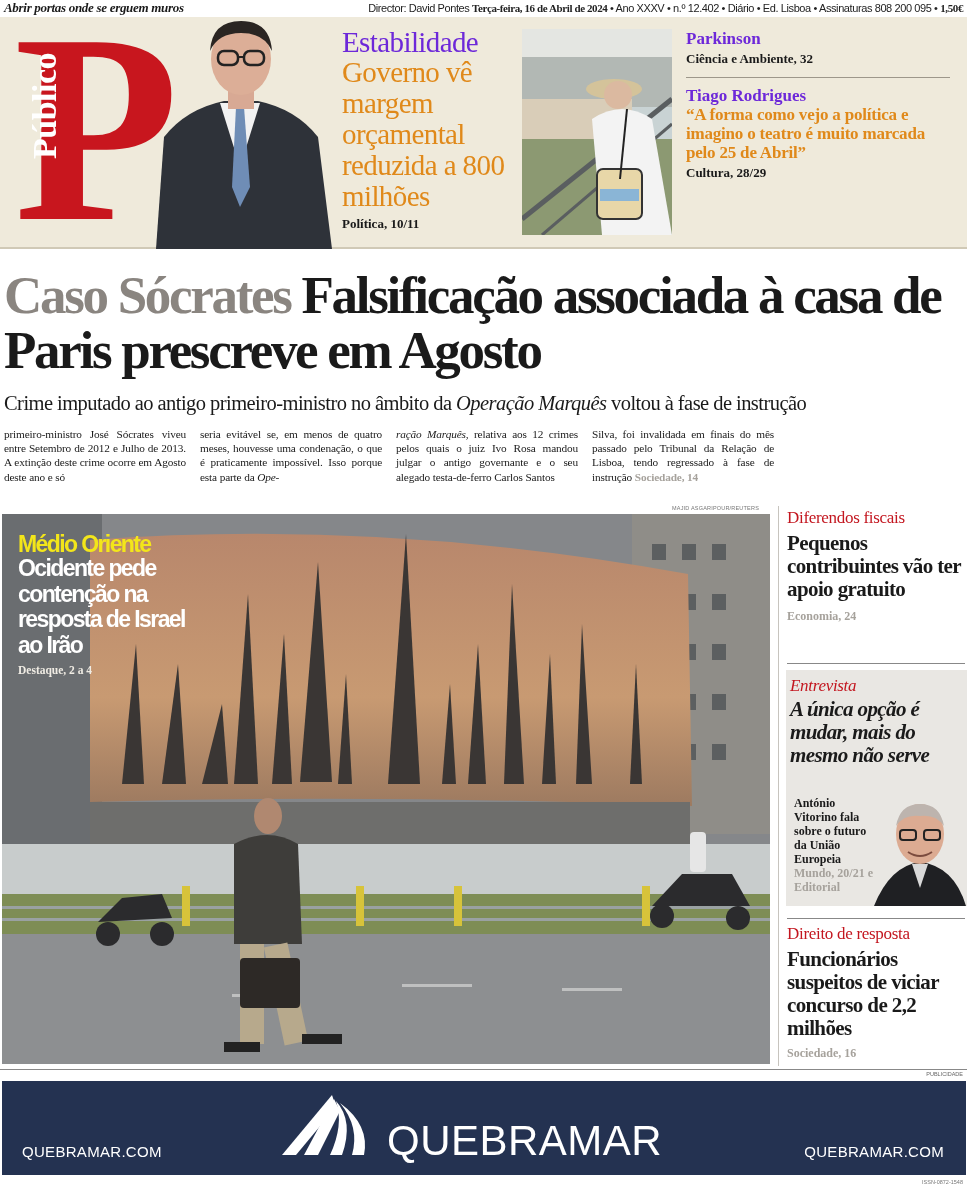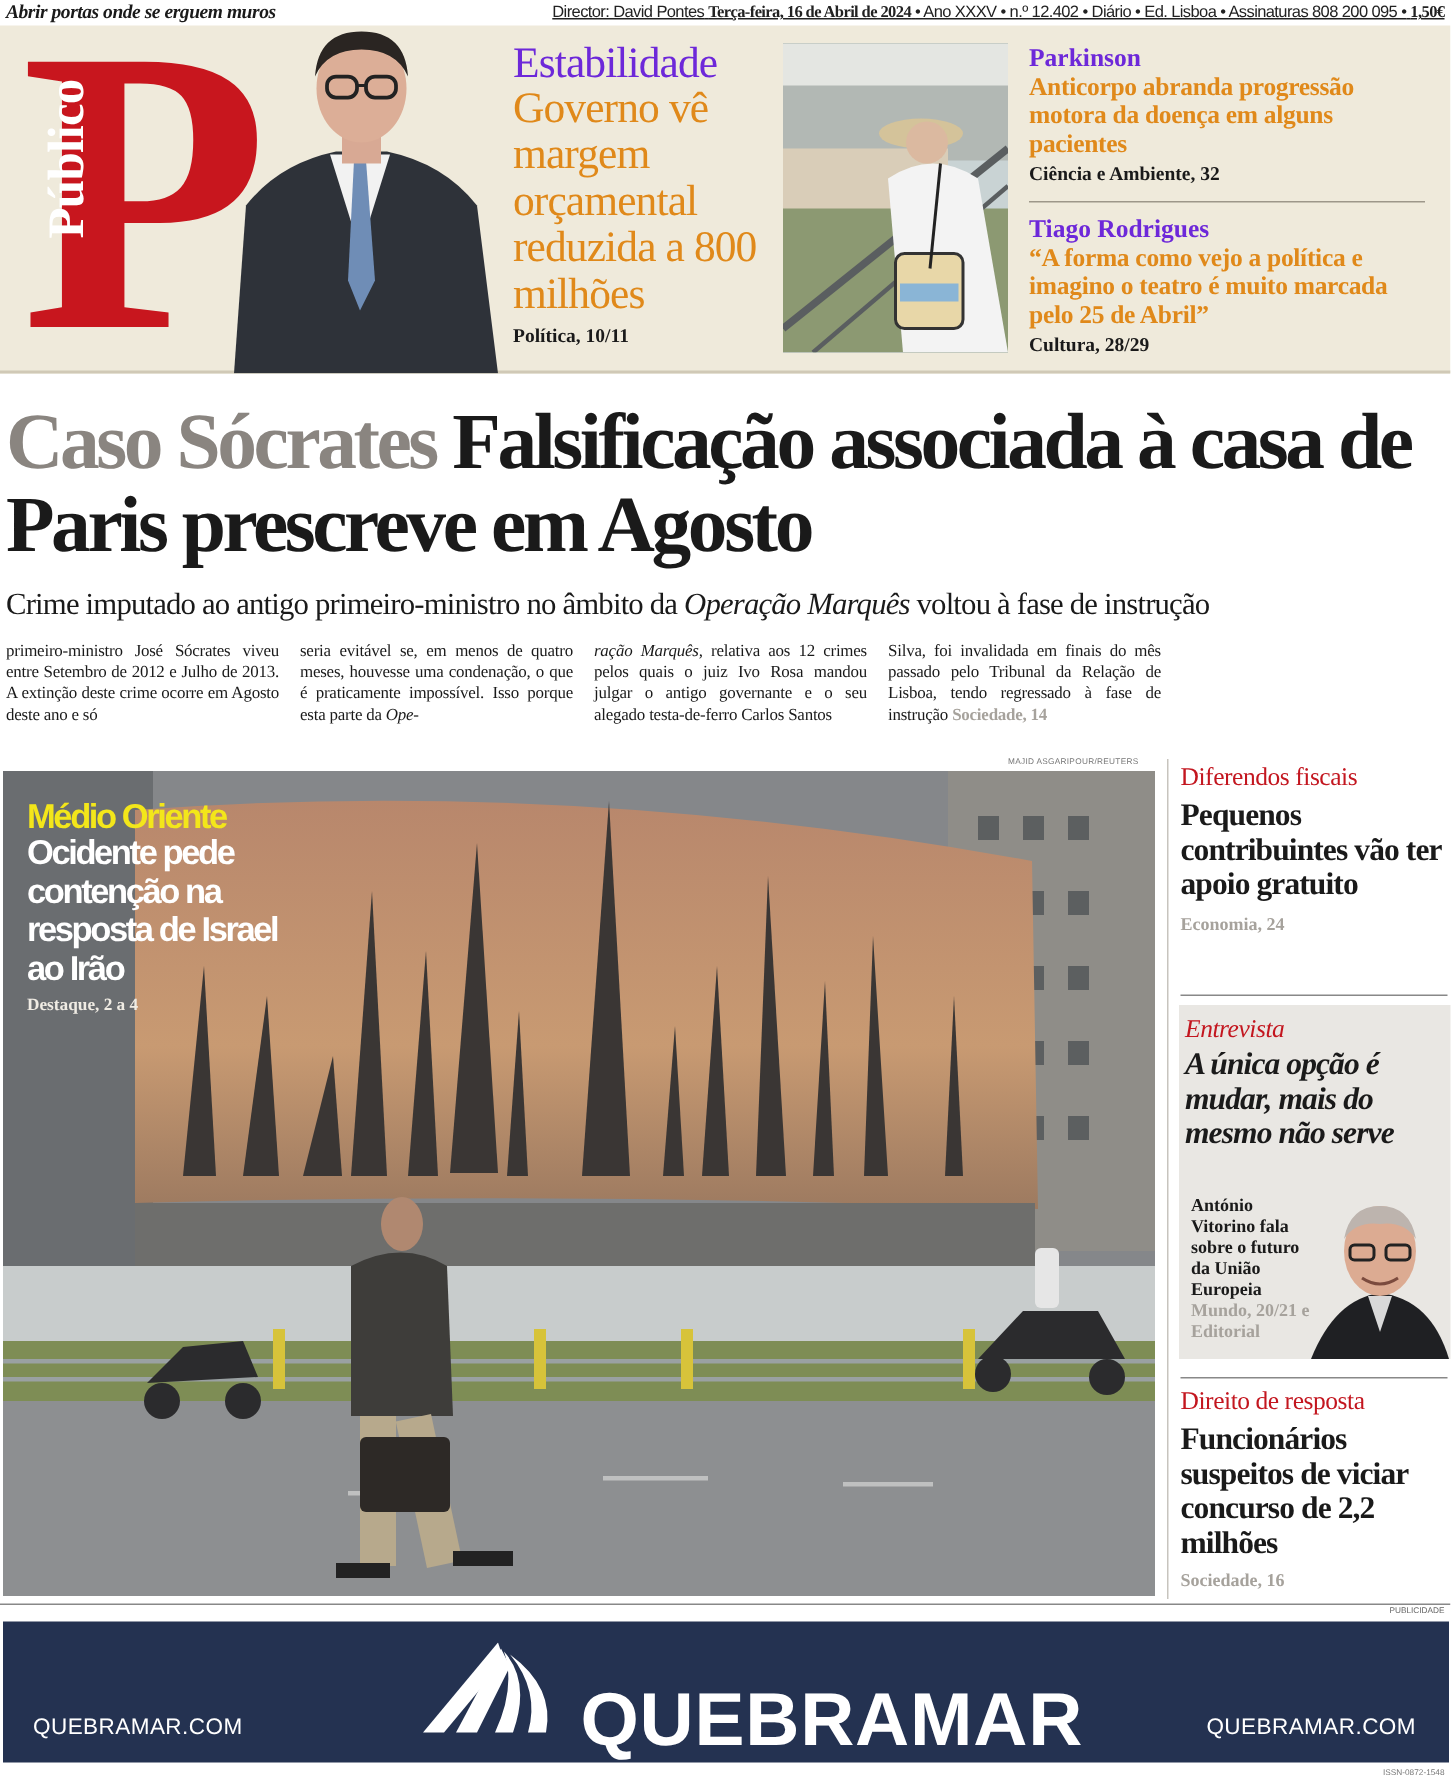--- a/index.html
+++ b/index.html
@@ -2,21 +2,21 @@
 <html><head>
 <meta charset="utf-8">
 <style>
   * { box-sizing: border-box; margin: 0; padding: 0; }
   html, body { width: 967px; height: 1188px; background: #ffffff; overflow: hidden; }
   body { position: relative; font-family: "Liberation Serif", "DejaVu Serif", serif; color: #1a1a1a; }
 
   
   .topstrip { position: absolute; left: 0; top: 0; width: 967px; height: 16px; display: flex; align-items: center; justify-content: space-between; padding: 0 4px; font-size: 11.5px; }
   .slogan { font-style: italic; font-weight: bold; font-size: 13px; letter-spacing: -0.3px; }
-  .meta { font-family: "Liberation Sans", sans-serif; font-size: 11px; letter-spacing: -0.4px; color: #222; text-decoration: underline; }
+  .meta { font-family: "Liberation Sans", sans-serif; font-size: 11px; letter-spacing: -0.4px; color: #222; }
   .meta b { font-family: "Liberation Serif", serif; font-weight: bold; }
 
   
   .masthead { position: absolute; left: 0; top: 17px; width: 967px; height: 232px; background: #efeadb; border-bottom: 2px solid #d0c9b6; }
   .bigP { position: absolute; left: 14px; top: 6px; font-family: "Liberation Serif", serif; font-weight: bold; font-size: 270px; line-height: 210px; color: #c8161e; letter-spacing: -10px; }
   .publico { position: absolute; left: 38px; top: 22px; width: 40px; height: 140px; }
   .publico span { position: absolute; left: -46px; top: 48px; transform: rotate(-90deg); font-weight: bold; font-size: 34px; color: #fff; white-space: nowrap; letter-spacing: -0.5px; }
   .portrait { position: absolute; left: 146px; top: 0; width: 190px; height: 232px; overflow: hidden; }
   .lead1 { position: absolute; left: 342px; top: 10px; width: 176px; }
   .kicker-red { color: #6d28d9; }
@@ -63,21 +63,21 @@
   .interview .iphoto { position: absolute; left: 84px; top: 126px; width: 98px; height: 110px; overflow: hidden; }
 
   
   .ad-label { position: absolute; right: 4px; top: 1071px; font-family: "Liberation Sans", sans-serif; font-size: 5.5px; color: #666; }
   .ad-rule { position: absolute; left: 0; top: 1069px; width: 967px; height: 1px; background: #888; }
   .ad { position: absolute; left: 2px; top: 1081px; width: 964px; height: 94px; background: #243251; color: #fff; font-family: "Liberation Sans", sans-serif; }
   .ad .url { position: absolute; top: 62px; font-size: 15px; letter-spacing: 0.3px; }
   .ad .url.l { left: 20px; }
   .ad .url.r { right: 22px; }
   .ad .logo { position: absolute; left: 278px; top: 14px; width: 90px; height: 62px; }
-  .ad .brand { position: absolute; left: 385px; top: 36px; font-weight: bold; font-size: 50px; letter-spacing: 0.5px; }
+  .ad .brand { position: absolute; left: 385px; top: 36px; font-weight: normal; font-size: 42px; letter-spacing: 0.5px; }
   .issn { position: absolute; right: 4px; top: 1179px; font-family: "Liberation Sans", sans-serif; font-size: 5.5px; color: #777; }
 </style>
 </head>
 <body>
 
 <div class="topstrip">
   <span class="slogan">Abrir portas onde se erguem muros</span>
   <span class="meta">
     <span>Director: David Pontes</span>
     <b>Terça-feira, 16 de Abril de 2024</b>
@@ -126,21 +126,20 @@
       <ellipse cx="96" cy="66" rx="14" ry="14" fill="#dbb9a0"></ellipse>
       <rect x="75" y="140" width="45" height="50" rx="6" fill="#e8d7a8" stroke="#333" stroke-width="2"></rect>
       <rect x="78" y="160" width="39" height="12" fill="#8ab5d6"></rect>
       <path d="M105 80 L98 150" stroke="#222" stroke-width="2" fill="none"></path>
     </svg>
   </div>
 
   <div class="side1">
     <div>
       <div class="kicker kicker-red">Parkinson</div>
-      <div class="hl">Anticorpo abranda progressão motora da doença em alguns pacientes</div>
       <div class="ref">Ciência e Ambiente, 32</div>
     </div>
     <div class="rule"></div>
     <div>
       <div class="kicker kicker-red">Tiago Rodrigues</div>
       <div class="hl">“A forma como vejo a política e imagino o teatro é muito marcada pelo 25 de Abril”</div>
       <div class="ref">Cultura, 28/29</div>
     </div>
   </div>
 </div>

